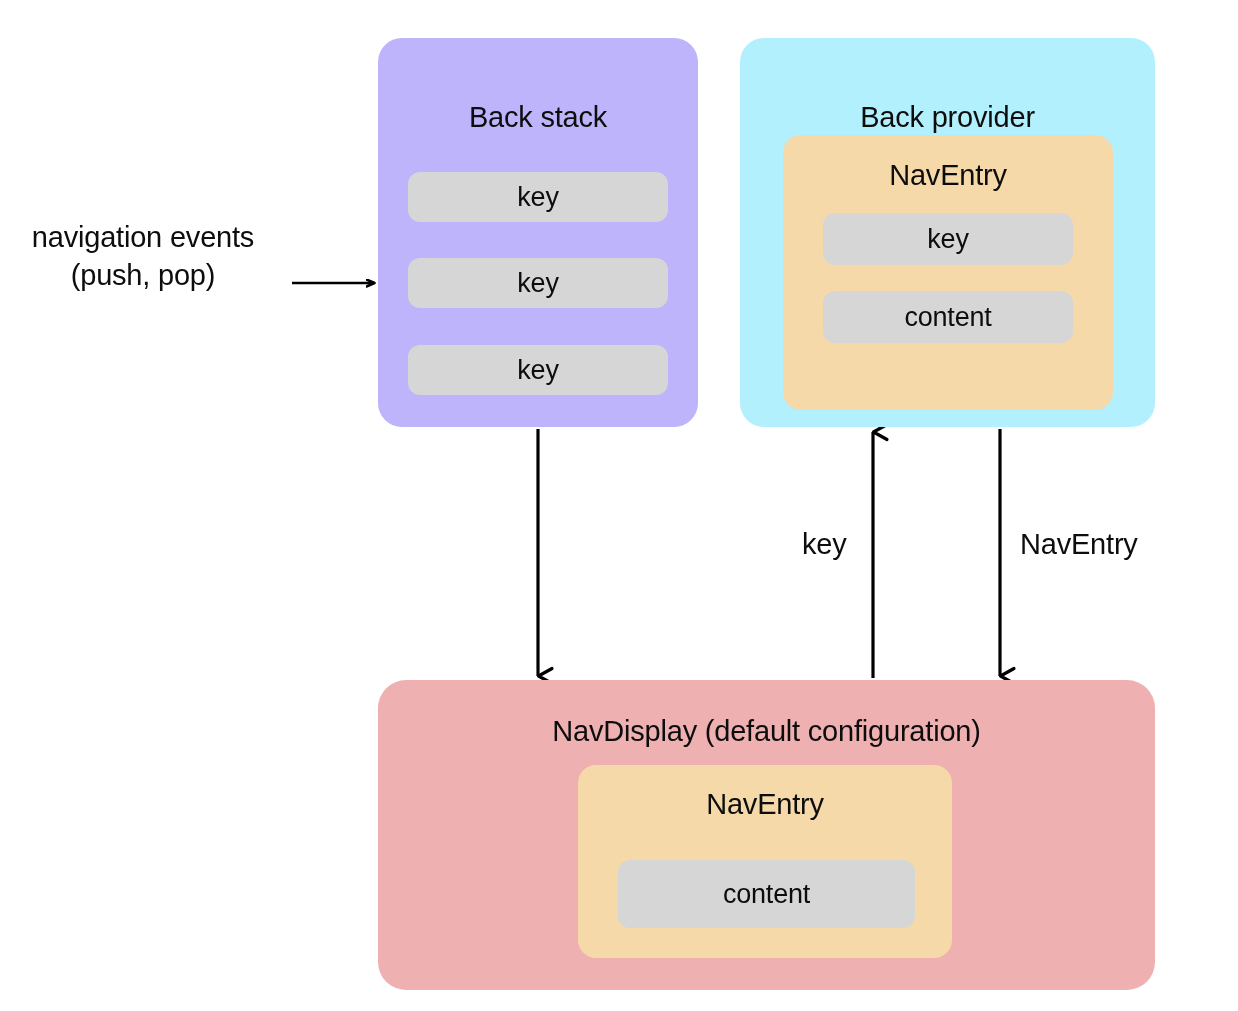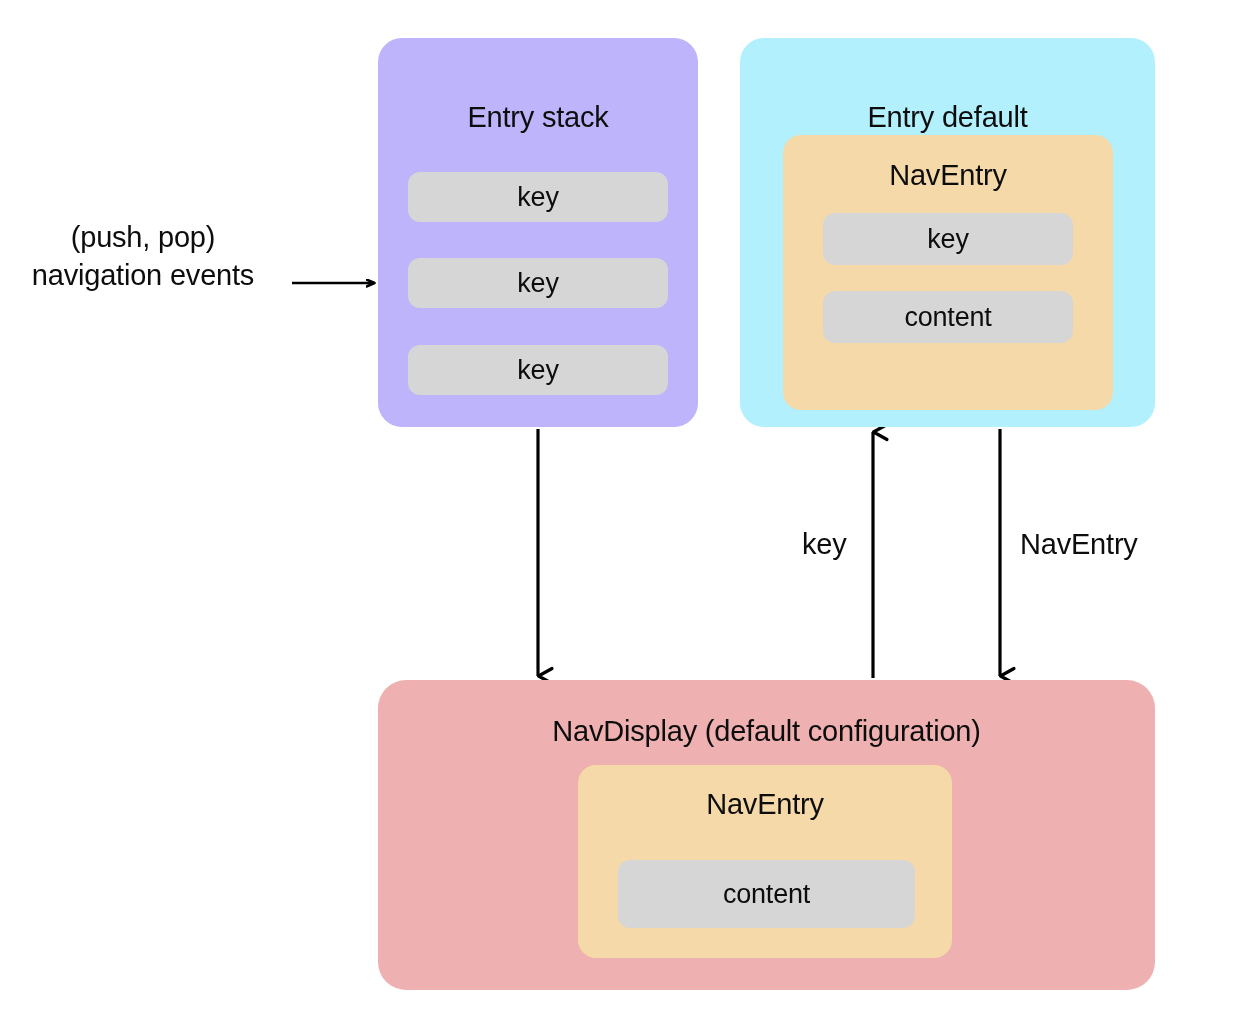--- a/index.html
+++ b/index.html
@@ -159,37 +159,37 @@
     <g>
       <line x1="873" y1="678" x2="873" y2="432" stroke="#000000" stroke-width="3.2" marker-end="url(#arrowhead-up)"></line>
     </g>
 
     <g>
       <line x1="1000" y1="429" x2="1000" y2="676" stroke="#000000" stroke-width="3.2" marker-end="url(#arrowhead-down)"></line>
     </g>
   </svg>
 
   <div class="diagram-label" id="nav-events-label">
+    <div>navigation events</div>
     <div>(push, pop)</div>
-    <div>navigation events</div>
   </div>
 
   <div class="diagram-label" id="key-edge-label">key</div>
 
   <div class="diagram-label" id="naventry-edge-label">NavEntry</div>
 
   <div class="group-box" id="backstack-box">
-    <div class="box-title" id="backstack-title">Entry stack</div>
+    <div class="box-title" id="backstack-title">Back stack</div>
     <div class="pill backstack-pill" id="backstack-pill-0">key</div>
     <div class="pill backstack-pill" id="backstack-pill-1">key</div>
     <div class="pill backstack-pill" id="backstack-pill-2">key</div>
   </div>
 
   <div class="group-box" id="entryprovider-box">
-    <div class="box-title" id="entryprovider-title">Entry default</div>
+    <div class="box-title" id="entryprovider-title">Back provider</div>
 
     <div class="inner-box" id="entryprovider-inner">
       <div class="box-title" id="entryprovider-inner-title">NavEntry</div>
       <div class="pill ep-pill" id="ep-pill-key">key</div>
       <div class="pill ep-pill" id="ep-pill-content">content</div>
     </div>
   </div>
 
   <div class="group-box" id="navdisplay-box">
     <div class="box-title" id="navdisplay-title">NavDisplay (default configuration)</div>

